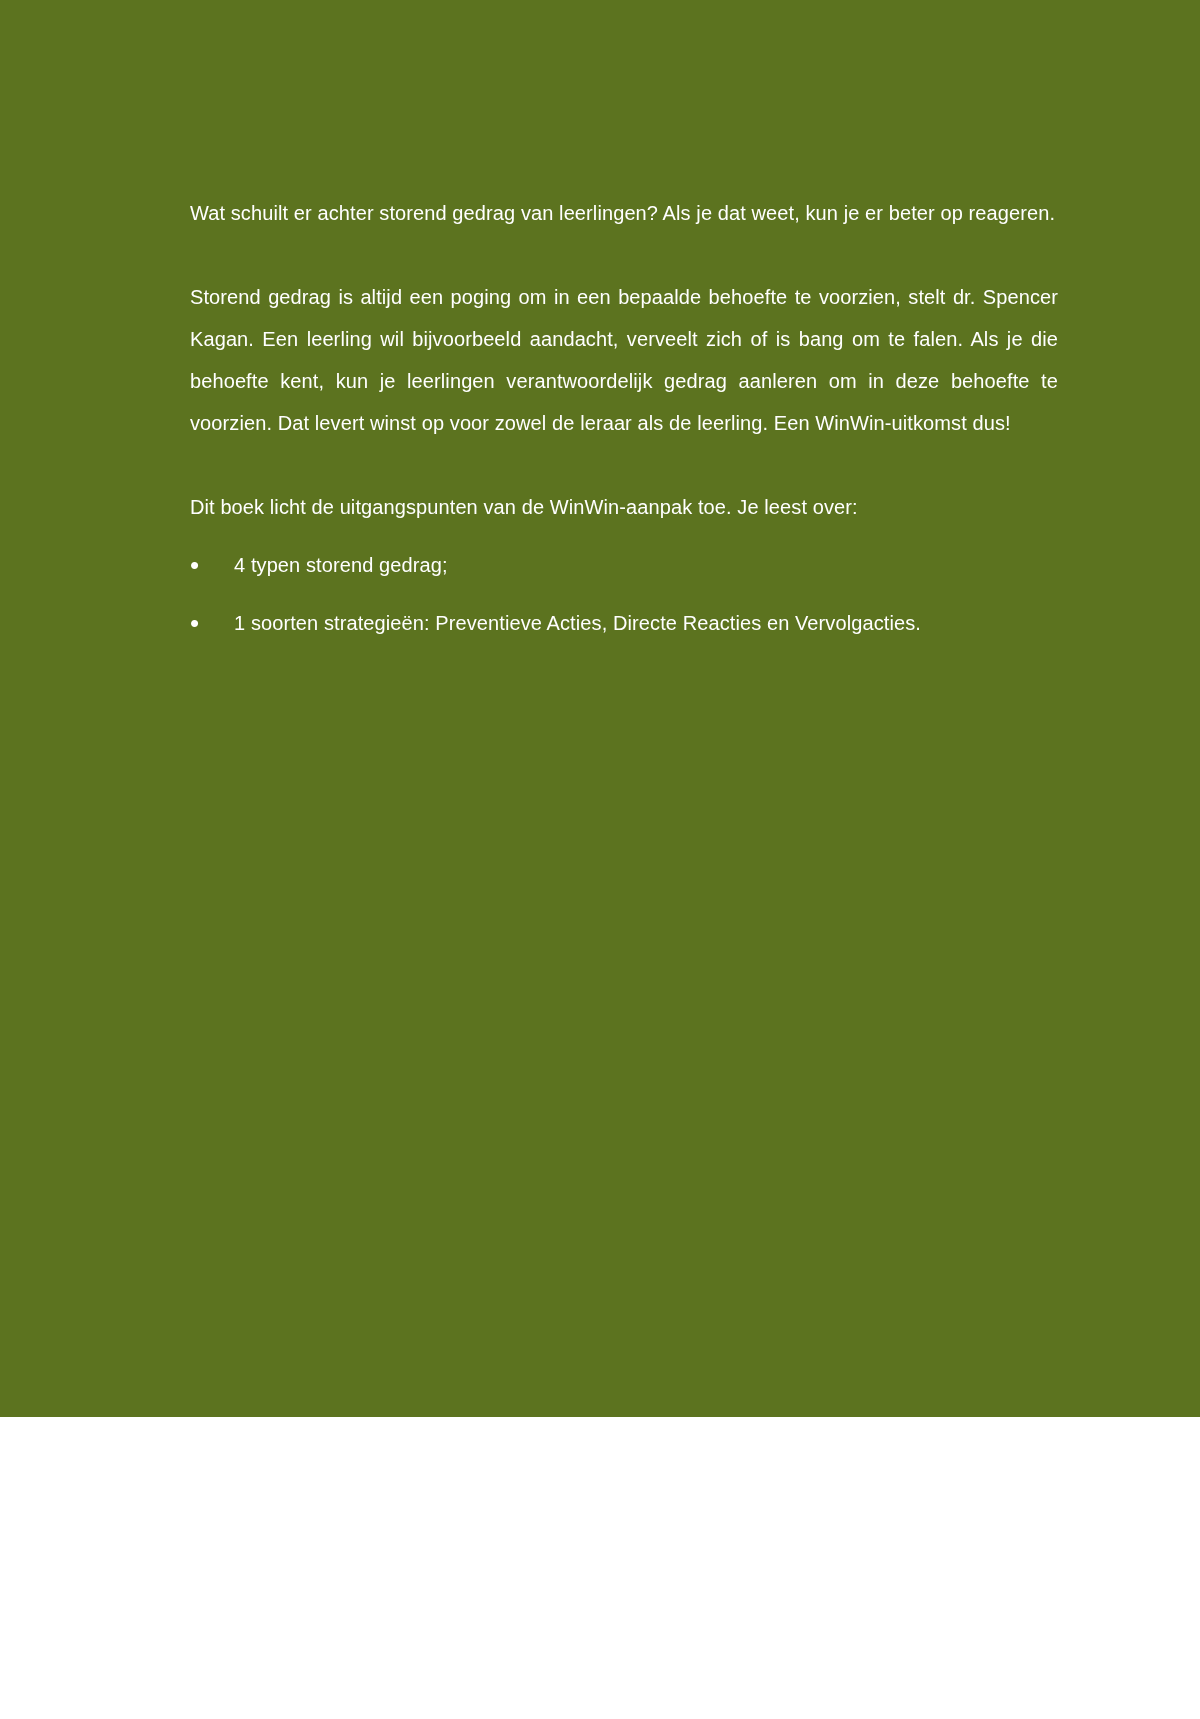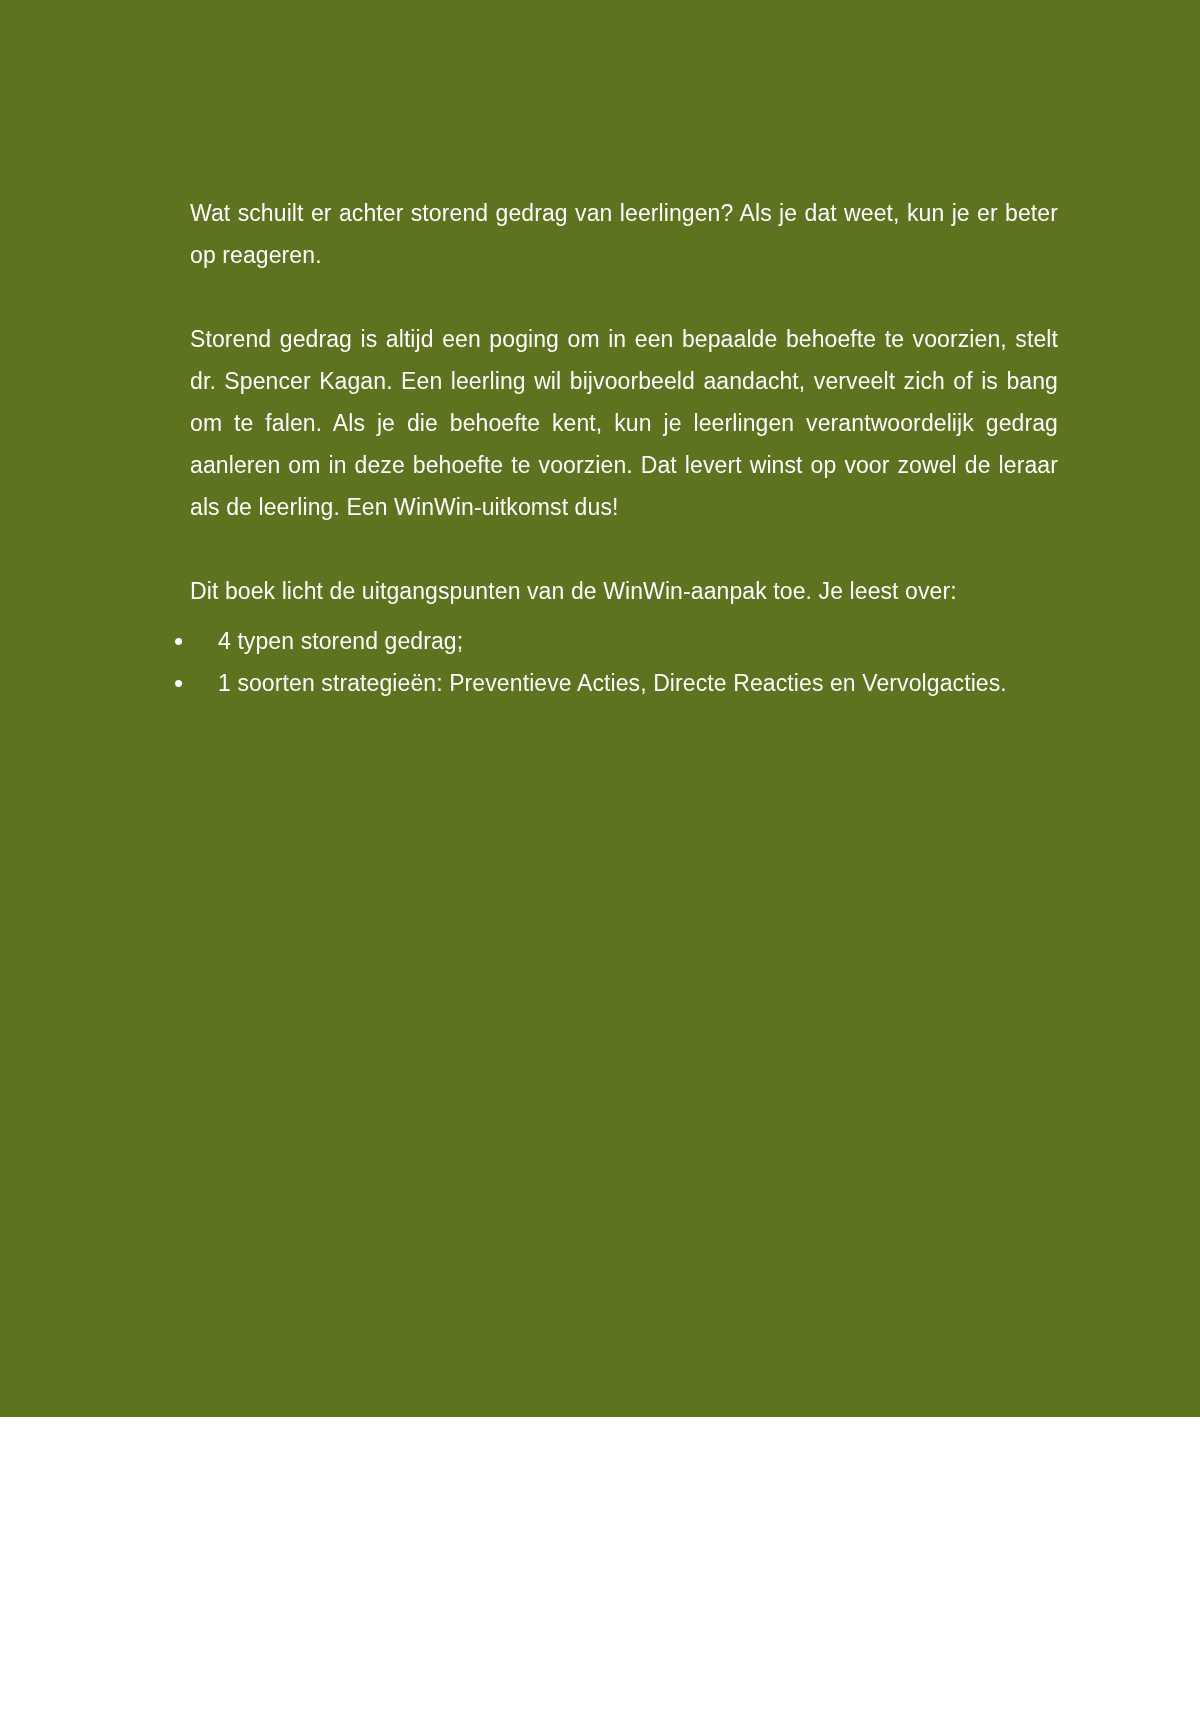--- a/index.html
+++ b/index.html
@@ -3,27 +3,27 @@
 <meta charset="utf-8">
 <style>
   html,body{margin:0;padding:0;background:#222;}
   .page{
     position:relative;width:1200px;height:1719px;overflow:hidden;
     background:#5c731f;
     font-family:"Liberation Sans",sans-serif;
   }
   .content{
     position:absolute;left:190px;top:192px;width:868px;
-    color:#ffffff;font-size:23px;line-height:42px;
+    color:#ffffff;font-size:20px;line-height:42px;
     text-align:justify;letter-spacing:0.1px;
   }
   .content p{margin:0 0 42px 0;}
   .content p.tight{margin-bottom:8px;}
   .content ul{list-style:none;margin:0 0 42px 0;padding:0;}
-  .content li{position:relative;padding-left:28px;margin:0;}
+  .content li{position:relative;padding-left:28px;margin:16px;}
   .content li::before{
     content:"\2022";position:absolute;left:-16px;top:0;
     font-size:26px;line-height:42px;
   }
   .italic{font-style:italic;}
   .footer{
     position:absolute;left:0;top:1417px;width:1200px;height:302px;
     background:#ffffff;
   }
 </style>

